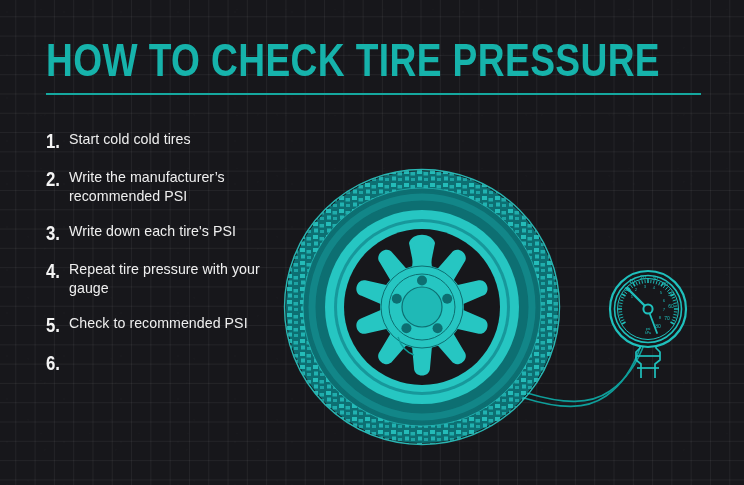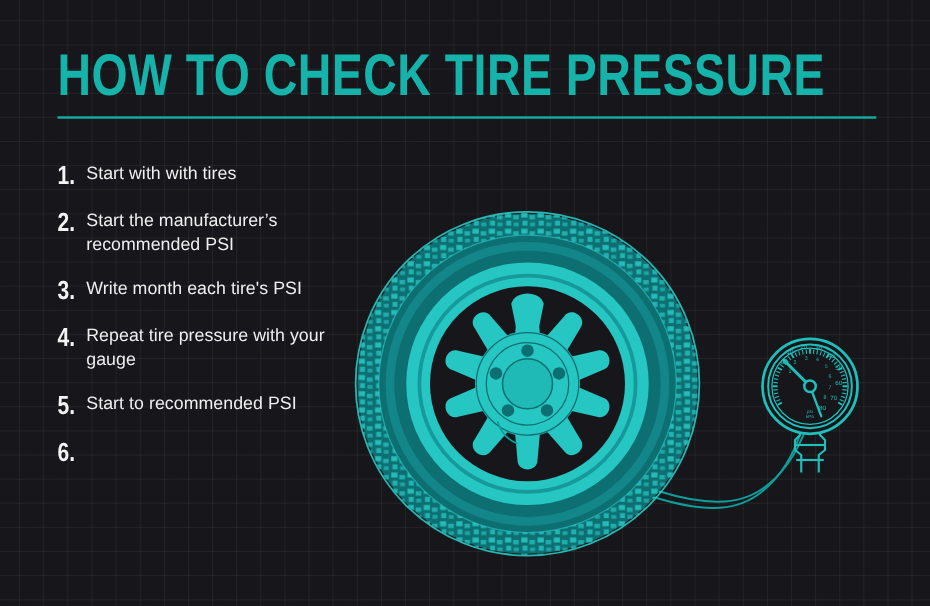--- a/index.html
+++ b/index.html
@@ -385,36 +385,36 @@
   </svg>
 
   <div id="title-block">
     <h1 id="page-title">HOW TO CHECK TIRE PRESSURE</h1>
     <div id="title-rule"></div>
   </div>
 
   <ol id="steps-list">
     <li class="step-item">
       <span class="step-number">1.</span>
-      <span class="step-text">Start with with tires</span>
+      <span class="step-text">Start cold cold tires</span>
     </li>
     <li class="step-item">
       <span class="step-number">2.</span>
-      <span class="step-text">Start the manufacturer’s recommended PSI</span>
+      <span class="step-text">Write the manufacturer’s recommended PSI</span>
     </li>
     <li class="step-item">
       <span class="step-number">3.</span>
-      <span class="step-text">Write month each tire's PSI</span>
+      <span class="step-text">Write down each tire's PSI</span>
     </li>
     <li class="step-item">
       <span class="step-number">4.</span>
       <span class="step-text">Repeat tire pressure with your gauge</span>
     </li>
     <li class="step-item">
       <span class="step-number">5.</span>
-      <span class="step-text">Start to recommended PSI</span>
+      <span class="step-text">Check to recommended PSI</span>
     </li>
     <li class="step-item">
       <span class="step-number">6.</span>
     </li>
   </ol>
 
 </div>
 
 </body></html>

